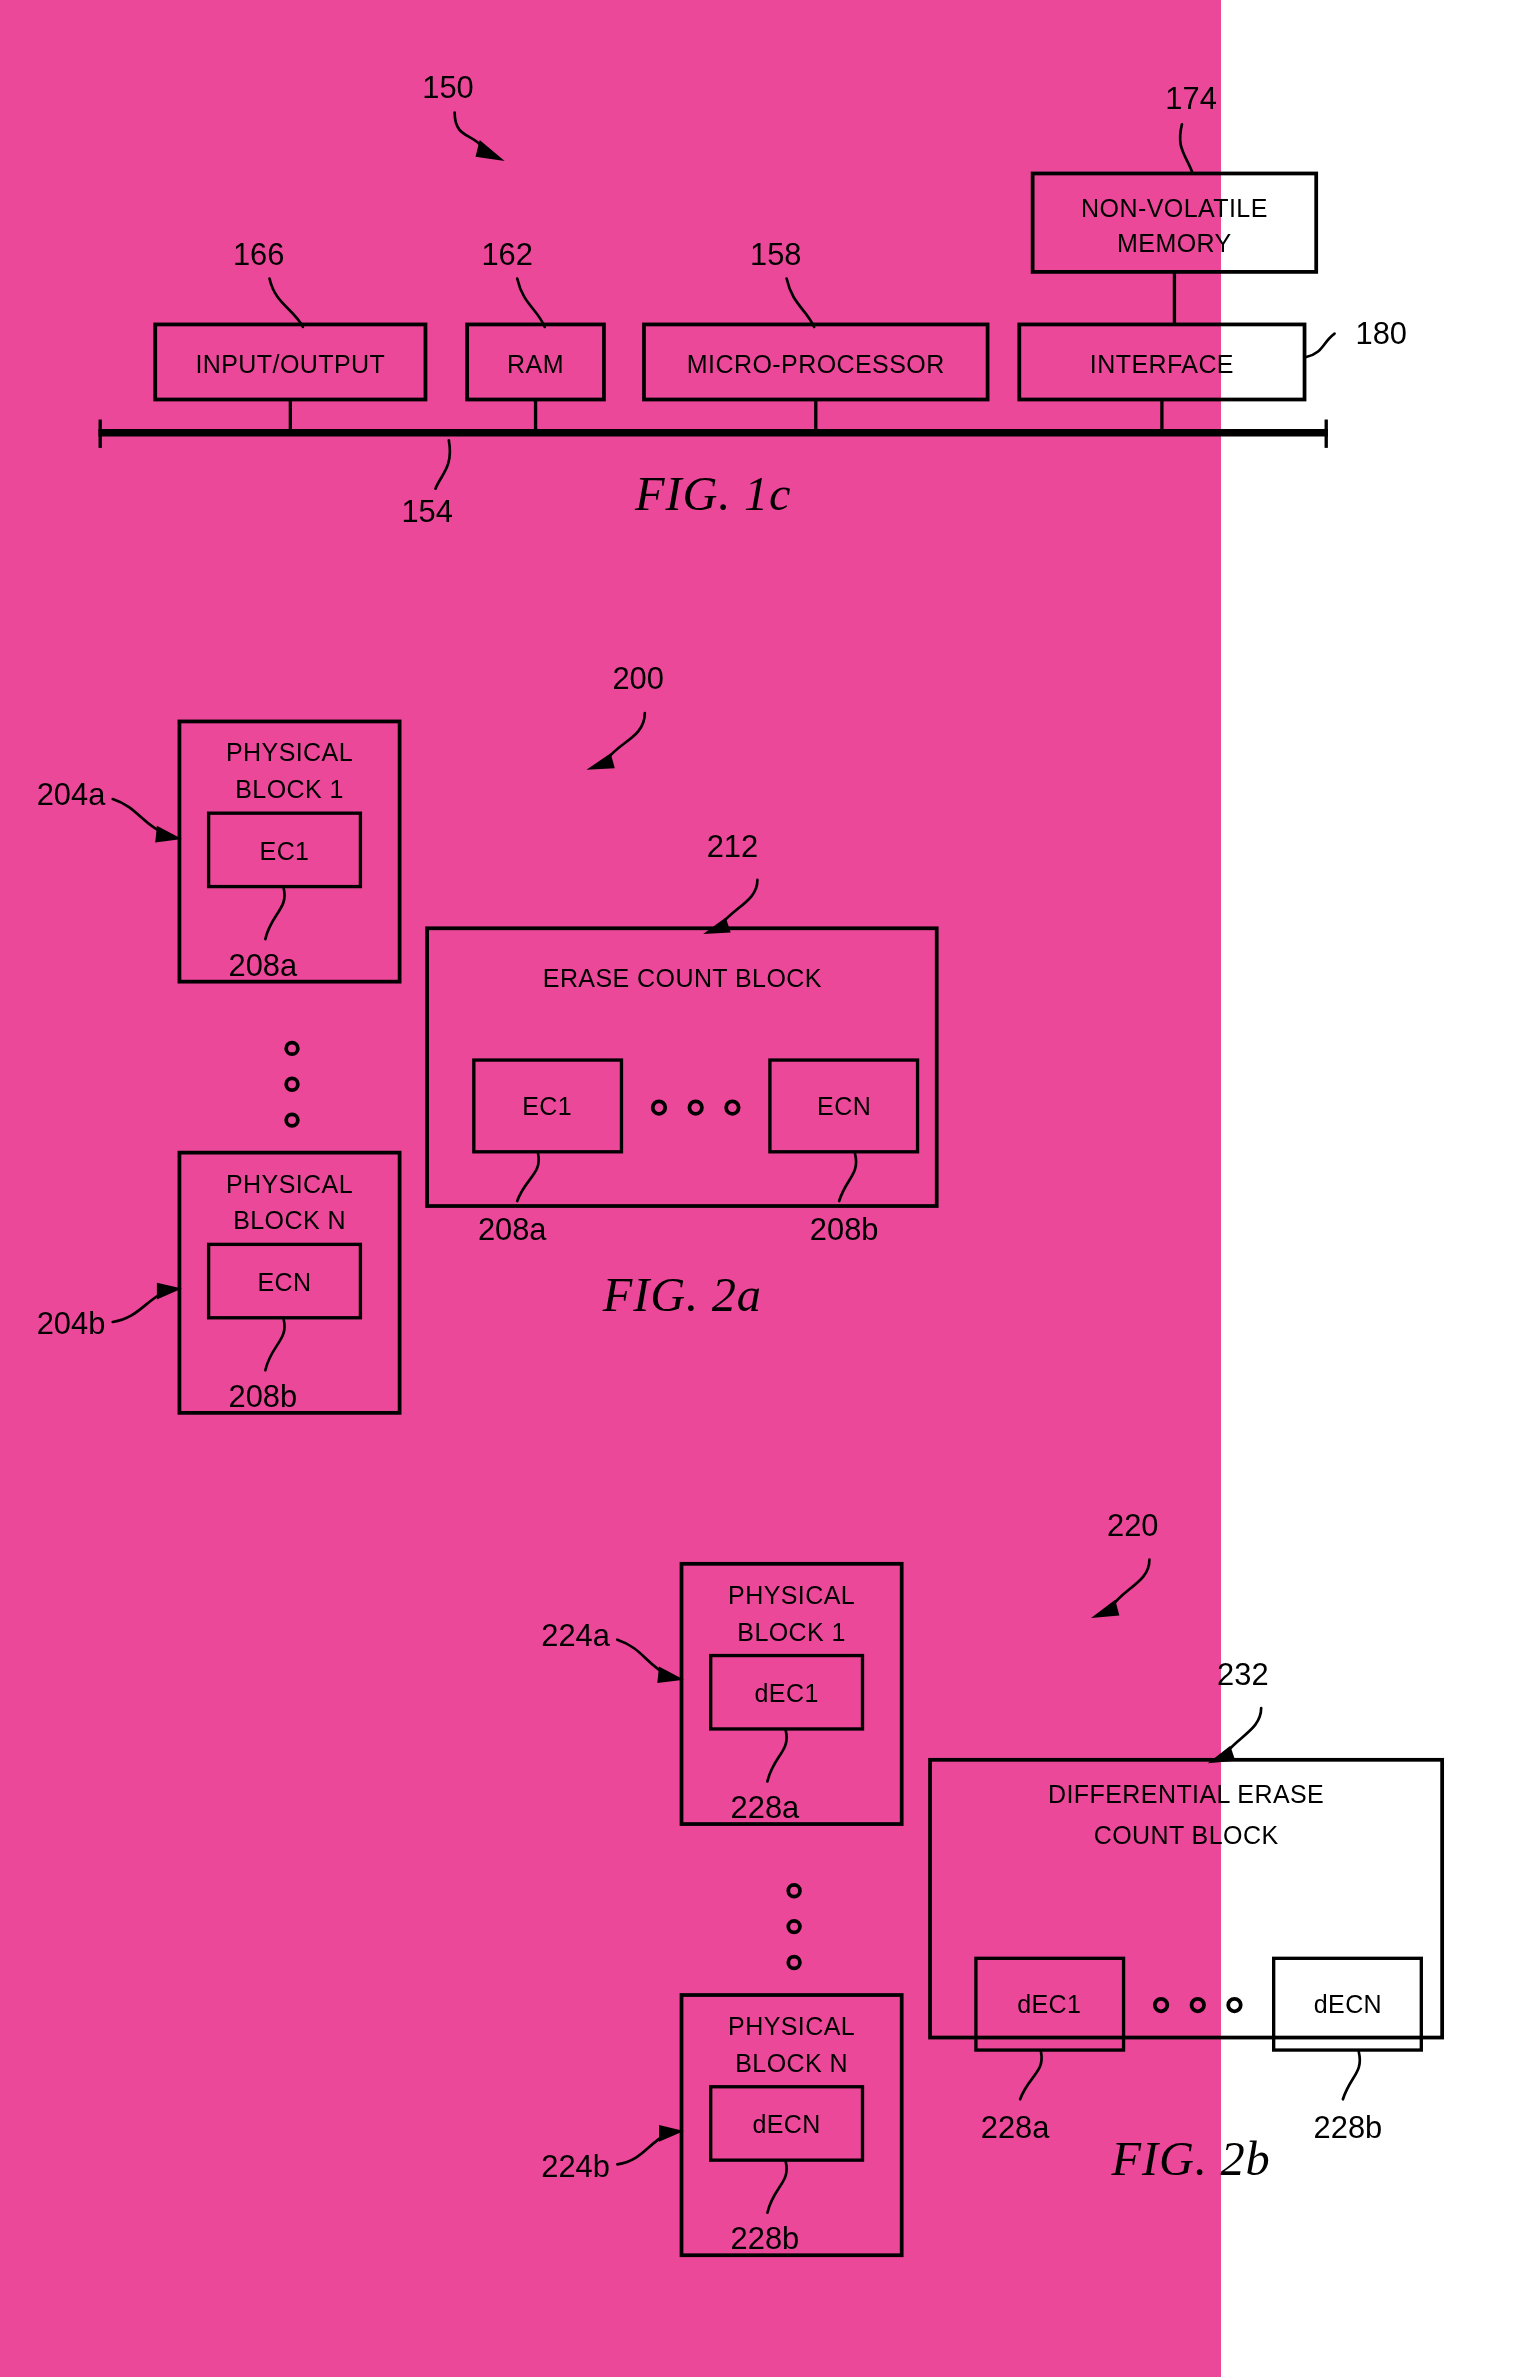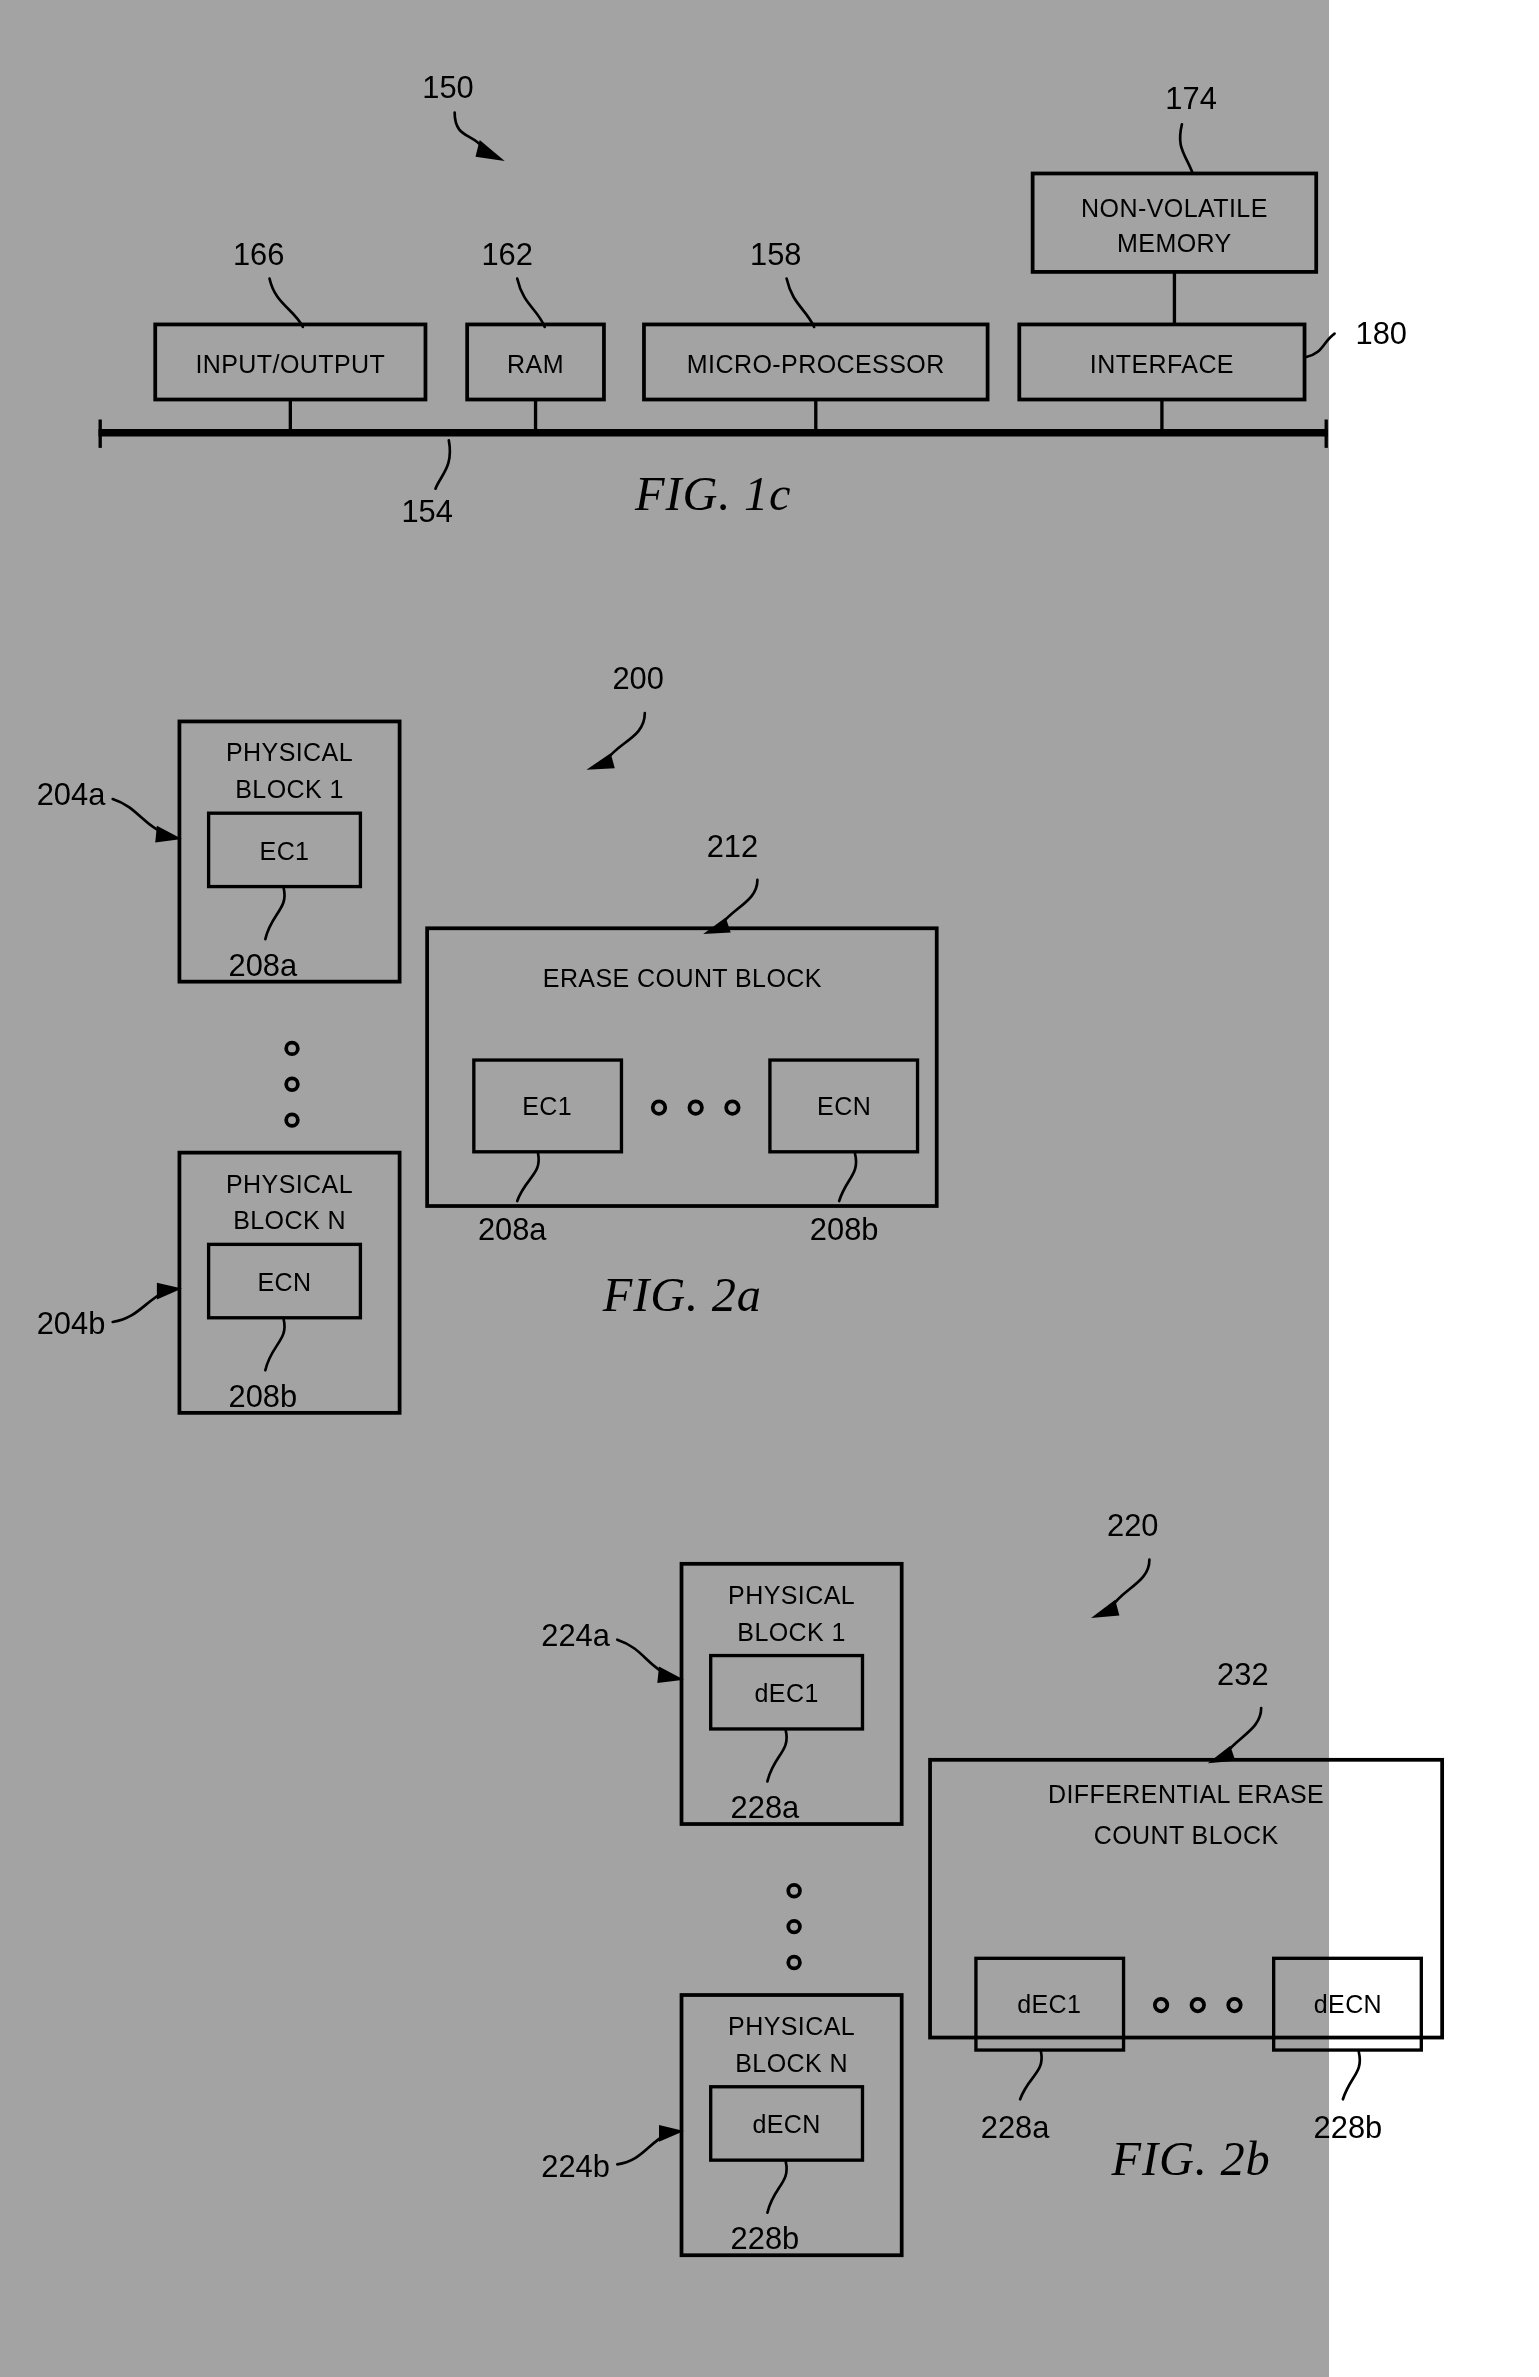--- a/index.html
+++ b/index.html
@@ -10,23 +10,23 @@
   body {
     width: 1539px;
     height: 2377px;
     font-family: "Liberation Sans", sans-serif;
     position: relative;
     overflow: hidden;
   }
   #sheet {
     position: absolute;
     top: 0; left: 0;
-    width: 1329px;
+    width: 1221px;
     height: 2377px;
-    background: #a3a3a3;
+    background: #ec4899;
   }
   svg { display: block; }
   .box-label {
     font-family: "Liberation Sans", sans-serif;
     font-size: 30px;
     fill: #000;
     text-anchor: middle;
     letter-spacing: 0.5px;
   }
   .ref-num {

